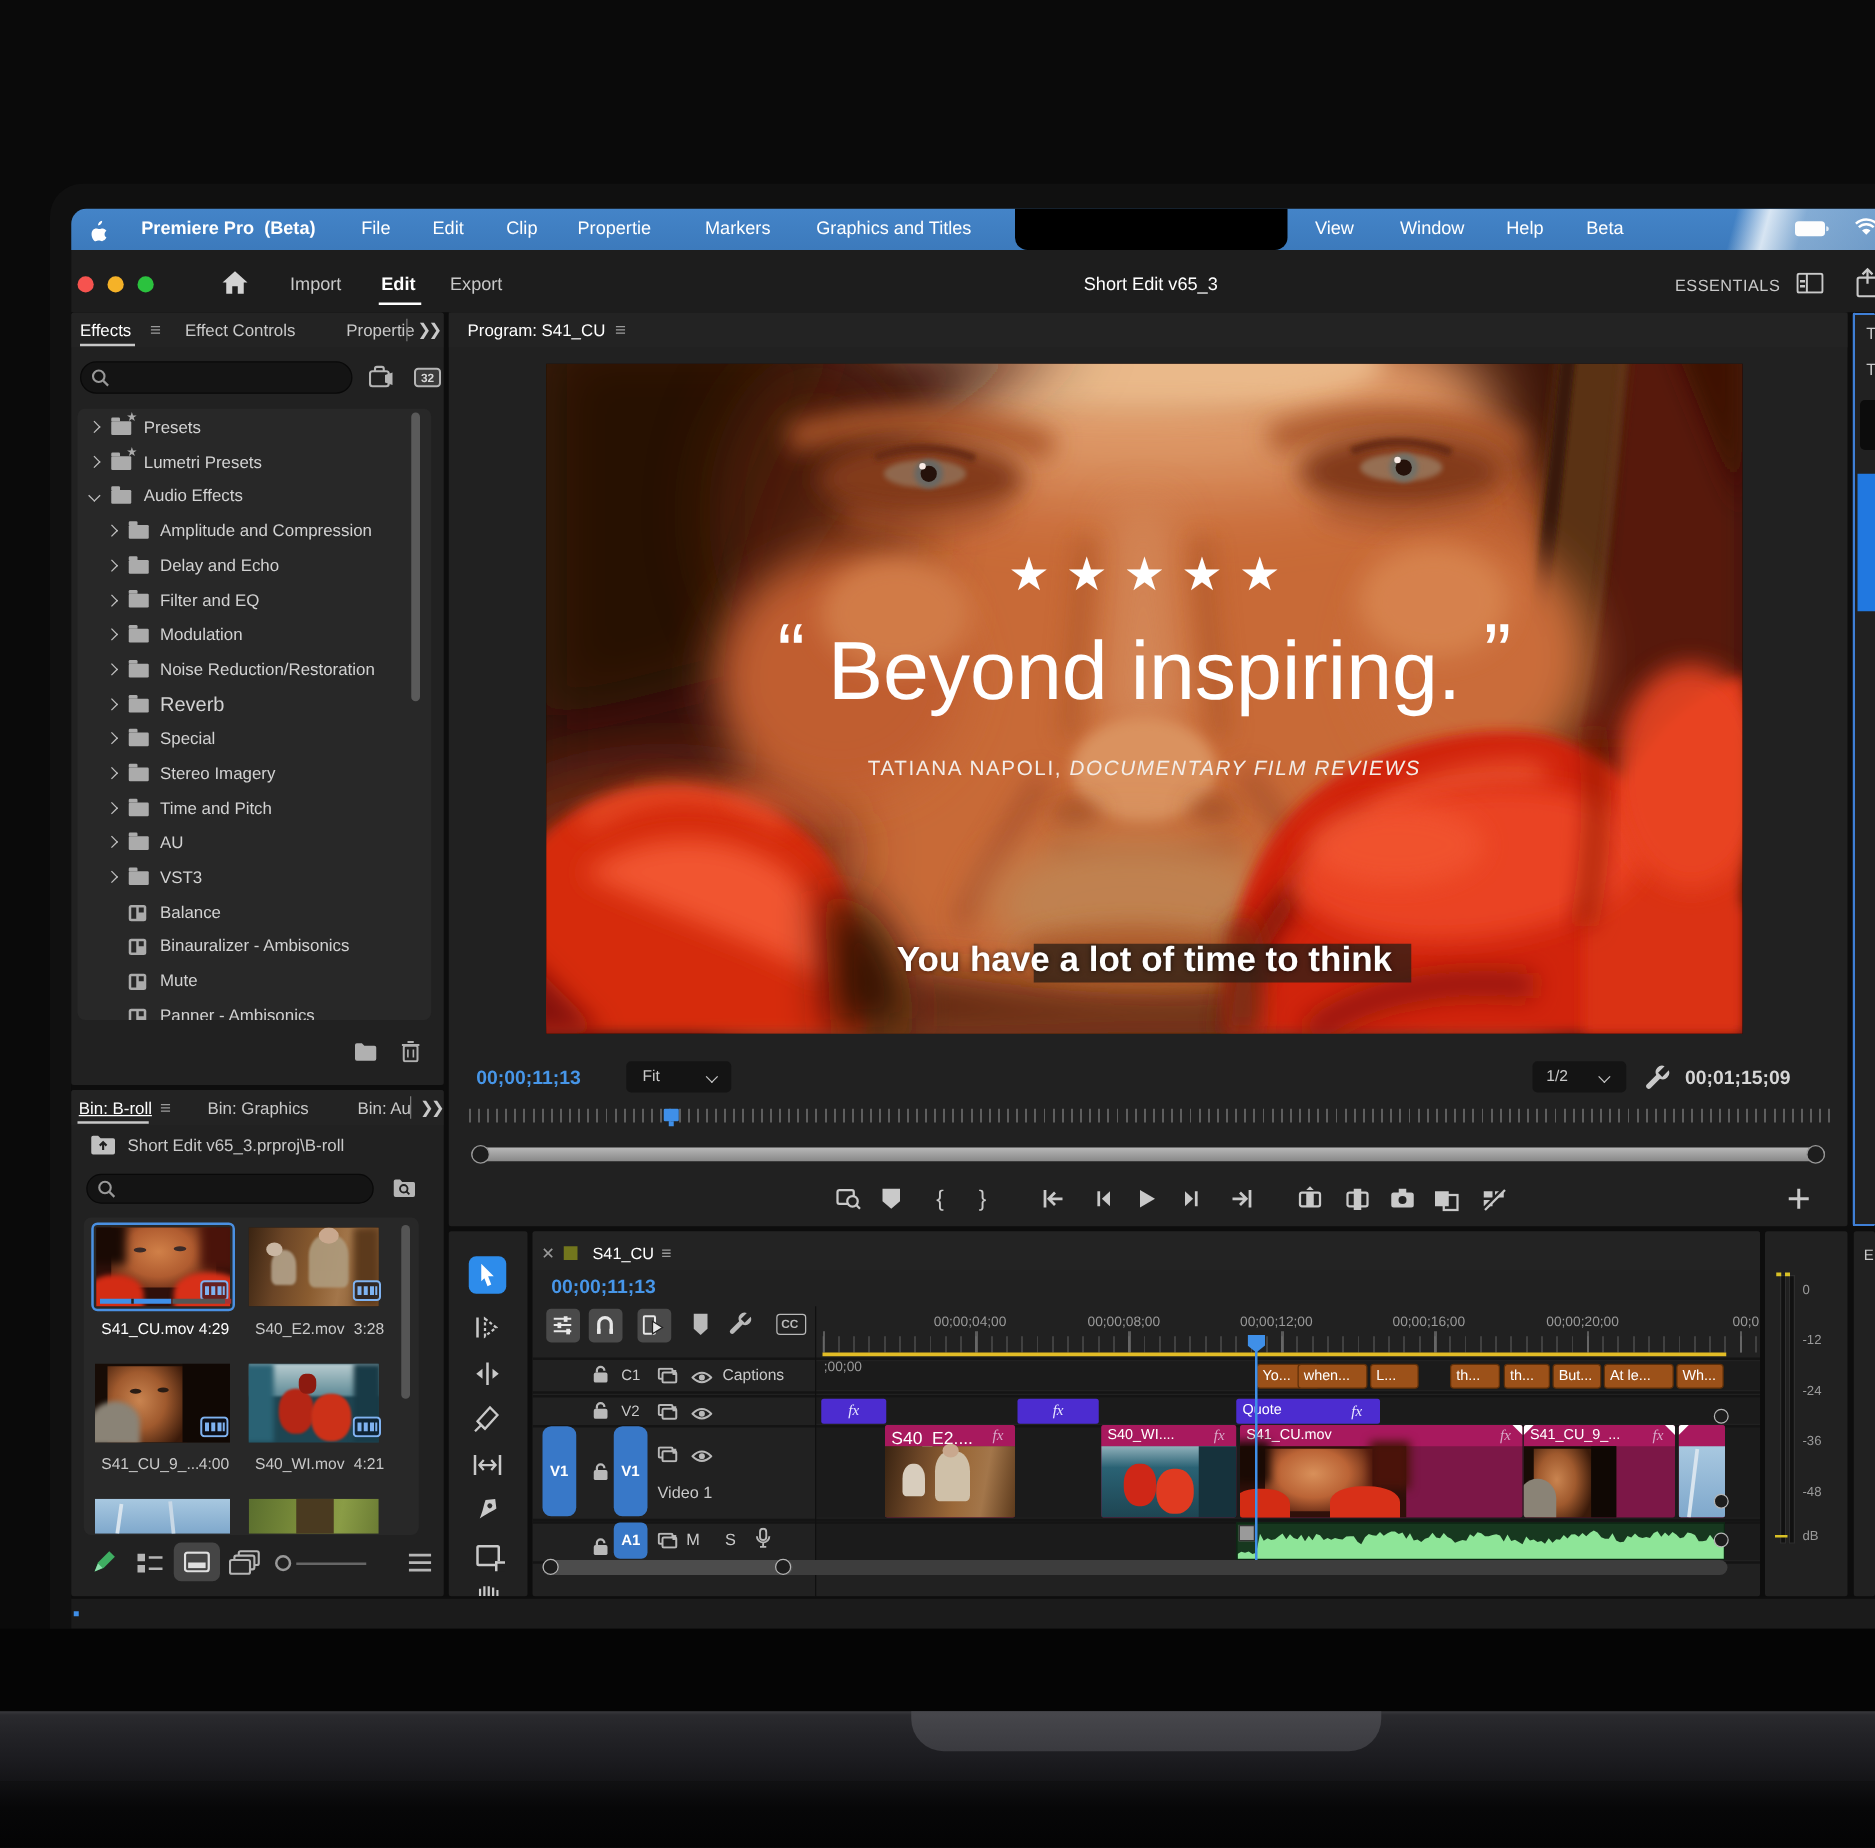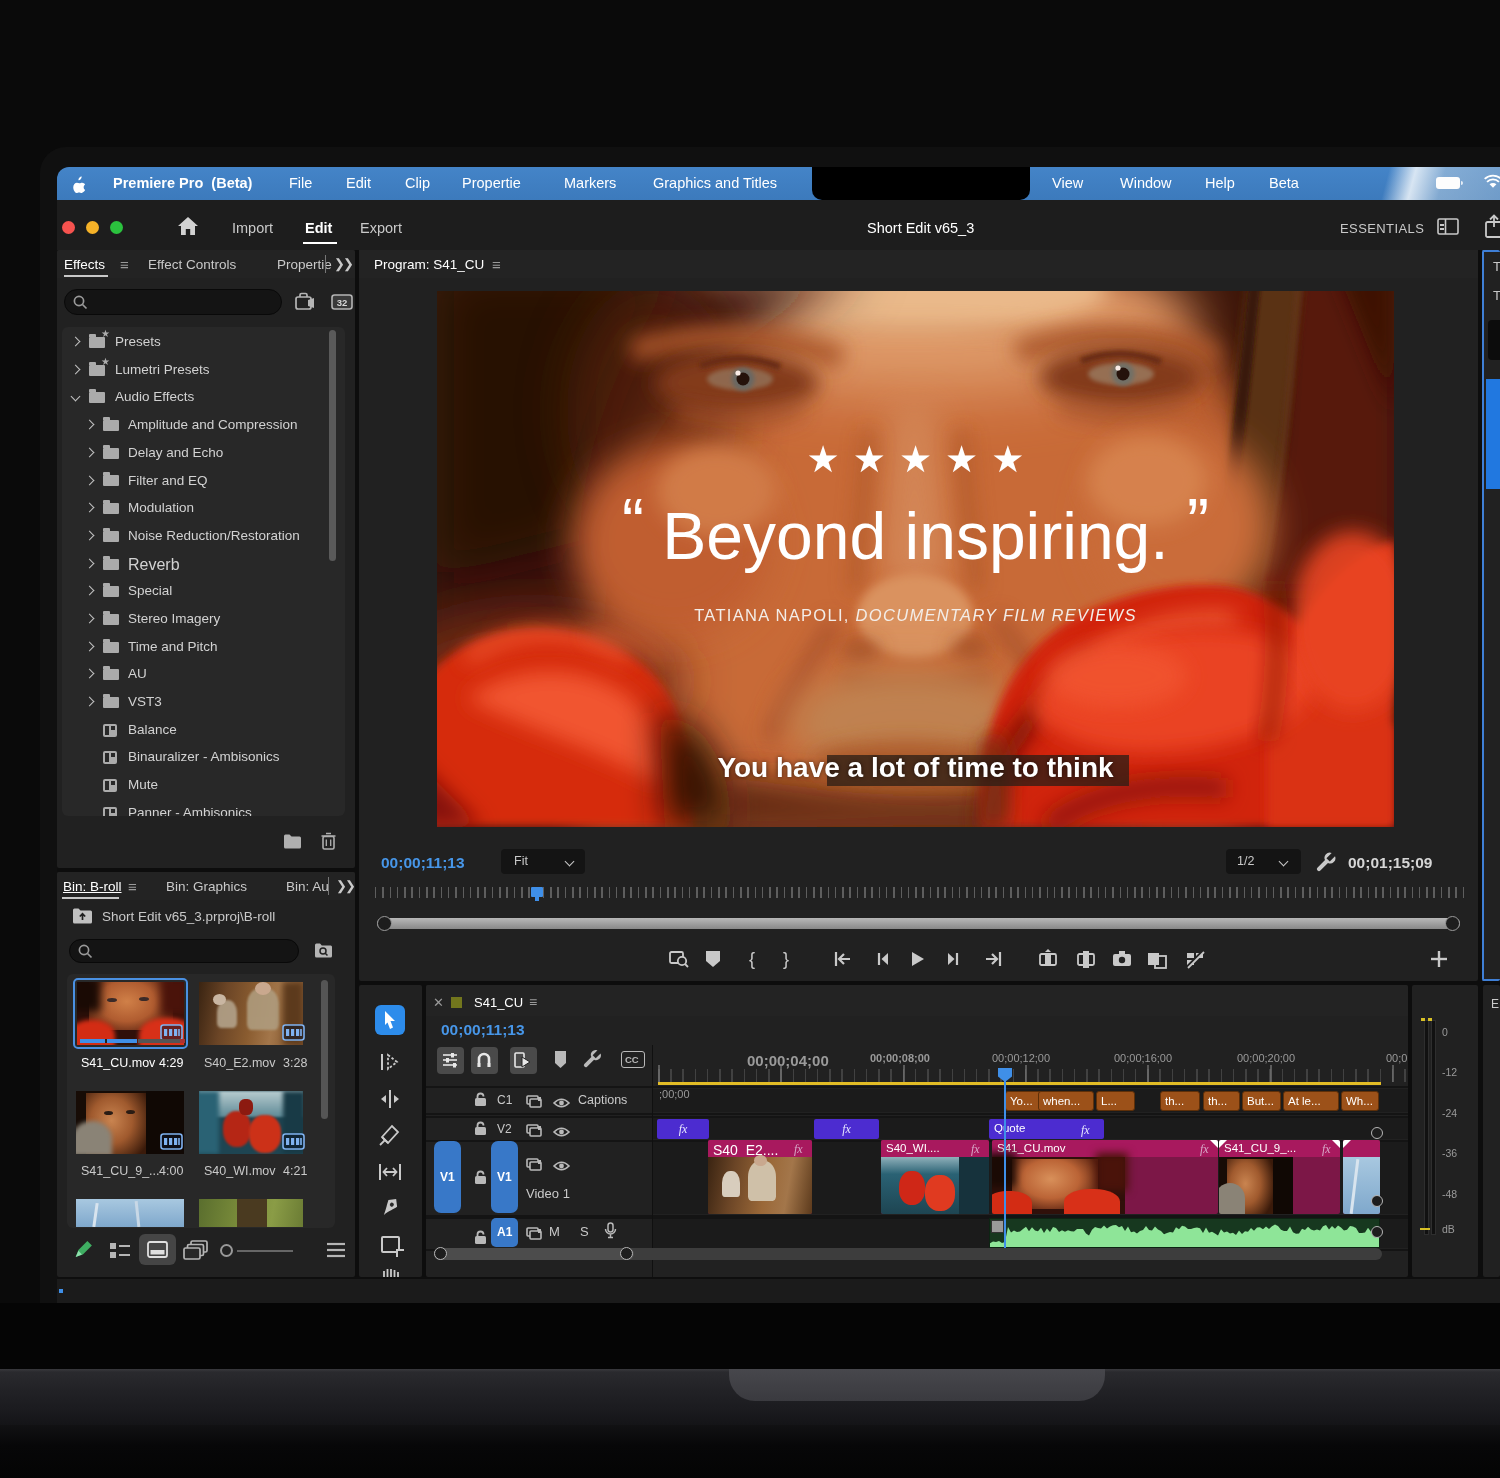--- a/index.html
+++ b/index.html
@@ -609,22 +609,22 @@
         </svg></div>
     <svg class="abs" style="left:127px; top:65px;" width="15" height="19" viewBox="0 0 15 19">
   <path d="M2 1 h11 v12 l-5.5 5 l-5.5 -5 z" fill="#b9b9b9"></path>
       </svg>
     <svg class="abs" style="left:157px; top:64px;" width="21" height="20" viewBox="0 0 22 20">
   <path d="M20 4.5 L14.5 10 L11 6.5 L16.5 1 A5.5 5.5 0 0 0 9.5 8.5 L1.5 16.5 A2.2 2.2 0 0 0 4.6 19.6 L12.6 11.6 A5.5 5.5 0 0 0 20 4.5 Z" fill="#b9b9b9" transform="scale(0.92)"></path>
       </svg>
     <div class="abs" style="left:195px; top:66px; width:24px; height:17px; border:1.8px solid #b9b9b9; border-radius:3px;"></div>
     <div class="txt" style="left:199px; top:69px; font-size:9.5px; font-weight:bold; color:#b9b9b9;">CC</div>
     <div class="txt c2" style="left:233px; top:67px; font-size:11px;margin-top:36px;">;00;00</div>
-    <div class="txt c2" style="left:321px; top:67px; font-size:15px;font-weight:bold;">00;00;04;00</div>
-    <div class="txt c2" style="left:444px; top:67px; font-size:11px;font-weight:bold;">00;00;08;00</div>
+    <div class="txt c2" style="left:321px; top:67px; font-size:11px;">00;00;04;00</div>
+    <div class="txt c2" style="left:444px; top:67px; font-size:11px;">00;00;08;00</div>
     <div class="txt c2" style="left:566px; top:67px; font-size:11px;">00;00;12;00</div>
     <div class="txt c2" style="left:688px; top:67px; font-size:11px;">00;00;16;00</div>
     <div class="txt c2" style="left:811px; top:67px; font-size:11px;">00;00;20;00</div>
     <div class="txt c2" style="left:960px; top:67px; font-size:11px;">00;0</div>
     <div class="abs" style="left:232px; top:84px; width:750px; height:13px; background:repeating-linear-gradient(90deg,#575757 0 1.5px,transparent 1.5px 12.23px); opacity:.6;"></div>
     <div class="abs" style="left:232px; top:80px; width:750px; height:17px; background:repeating-linear-gradient(90deg,#7a7a7a 0 2px,transparent 2px 122.3px); opacity:.65;"></div>
     <div class="abs" style="left:232px; top:97px; width:723px; height:3px; background:#e2bc26;"></div>
     <div class="abs" style="left:48px; top:107px;"><svg width="13" height="15" viewBox="0 0 13 15">
           <rect x="1" y="6" width="11" height="8" rx="1.5" fill="#b9b9b9"></rect>
   <path d="M3.5 6 V4.5 a3 3 0 0 1 6 0" stroke="#b9b9b9" stroke-width="1.8" fill="none"></path>

